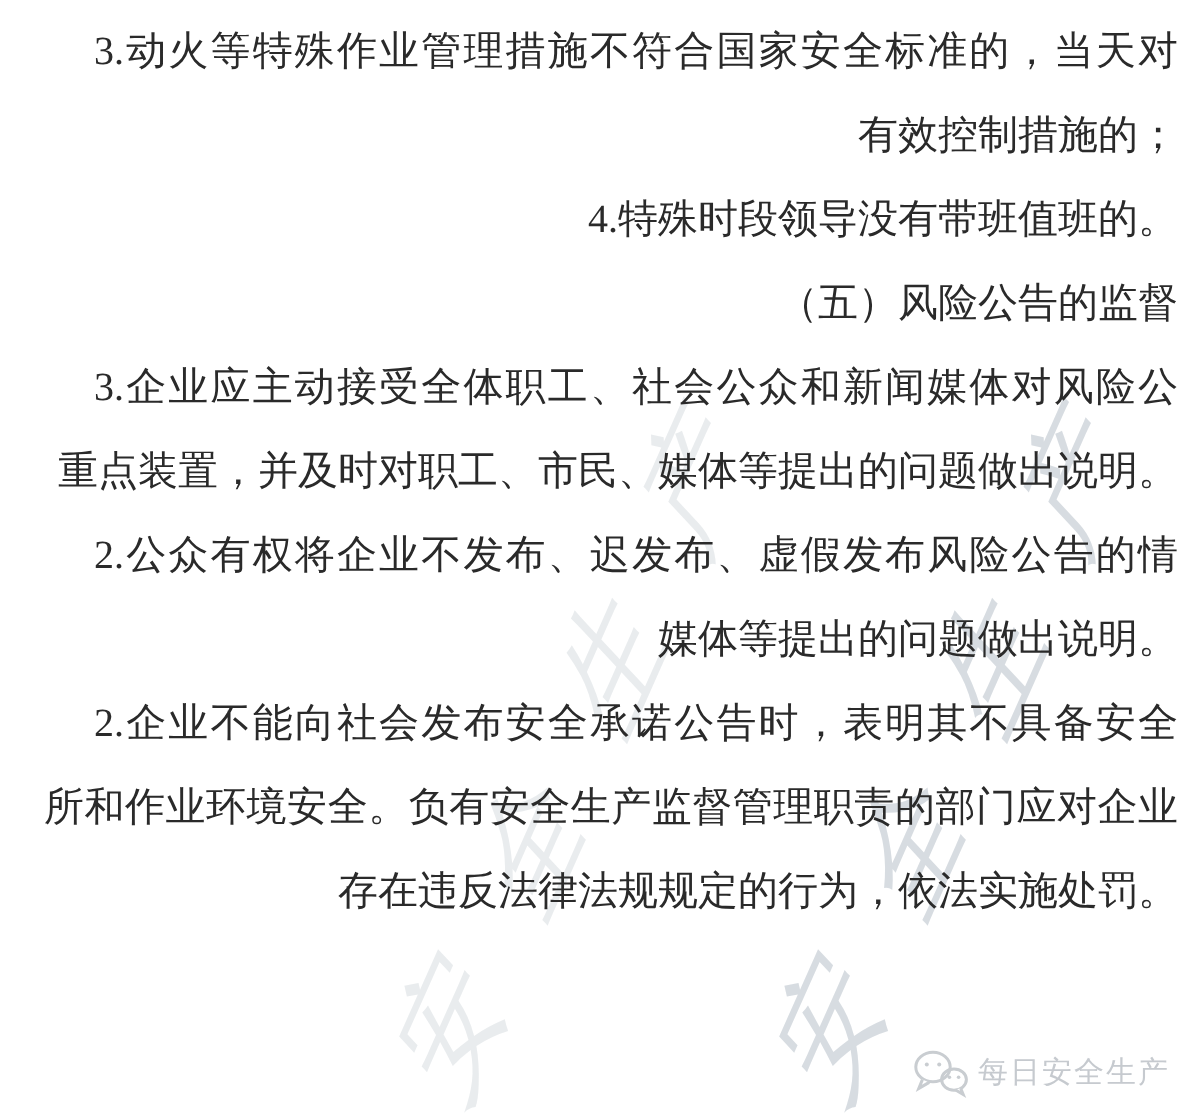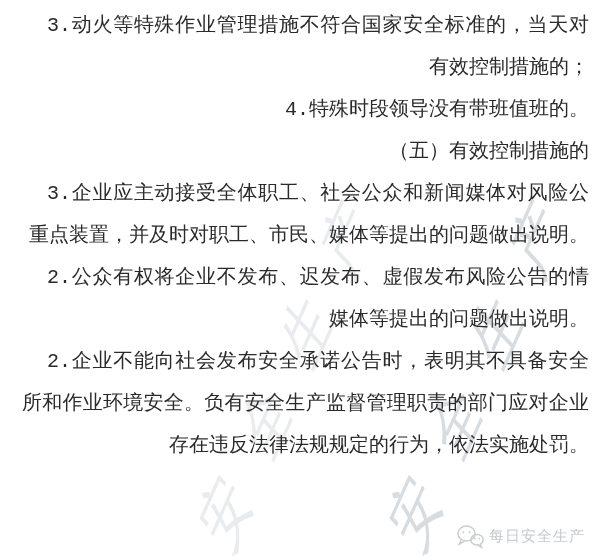--- a/index.html
+++ b/index.html
@@ -29,21 +29,20 @@
     font-family: "Liberation Serif", "DejaVu Serif", serif;
   }
   .wm-main { left: 443px; top: 453px; }
   .wm-secondary { left: 253px; top: 453px; color: rgba(183, 191, 200, 0.30); }
 
   
   .content {
     position: absolute;
     left: 22px; right: 11px; top: 5px;
     z-index: 2;
-    font-family: Liberation Mono, monospace;
   }
   .ln {
     font-size: 20px;
     line-height: 42px;
     color: #2a2a2a;
     text-align: right;
   }
   .ln.j { text-align: justify; text-align-last: justify; }
   .ln.first { text-indent: 25px; }
 
@@ -72,21 +71,21 @@
   <div class="watermark wm-main">每日安全生产</div>
   <div class="watermark wm-secondary">每日安全生产</div>
 
   <div class="content">
 
     <div class="ln first j">3.动火等特殊作业管理措施不符合国家安全标准的，当天对</div>
     <div class="ln">有效控制措施的；</div>
 
     <div class="ln first">4.特殊时段领导没有带班值班的。</div>
 
-    <div class="ln first">（五）有效控制措施的</div>
+    <div class="ln first">（五）风险公告的监督</div>
 
     <div class="ln first j">3.企业应主动接受全体职工、社会公众和新闻媒体对风险公</div>
     <div class="ln">重点装置，并及时对职工、市民、媒体等提出的问题做出说明。</div>
 
     <div class="ln first j">2.公众有权将企业不发布、迟发布、虚假发布风险公告的情</div>
     <div class="ln">媒体等提出的问题做出说明。</div>
 
     <div class="ln first j">2.企业不能向社会发布安全承诺公告时，表明其不具备安全</div>
     <div class="ln j">所和作业环境安全。负有安全生产监督管理职责的部门应对企业</div>
     <div class="ln">存在违反法律法规规定的行为，依法实施处罚。</div>

